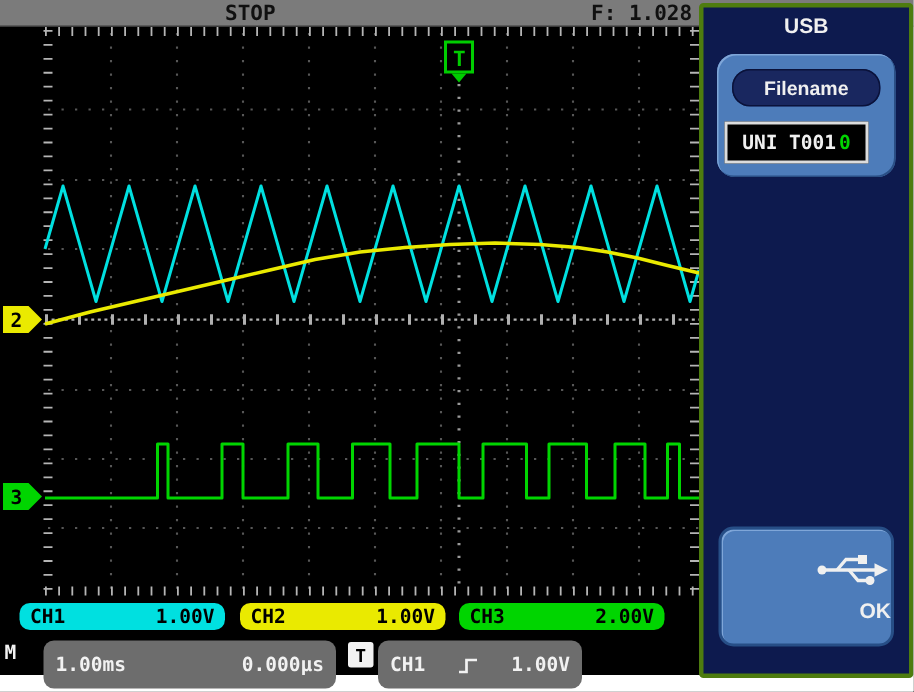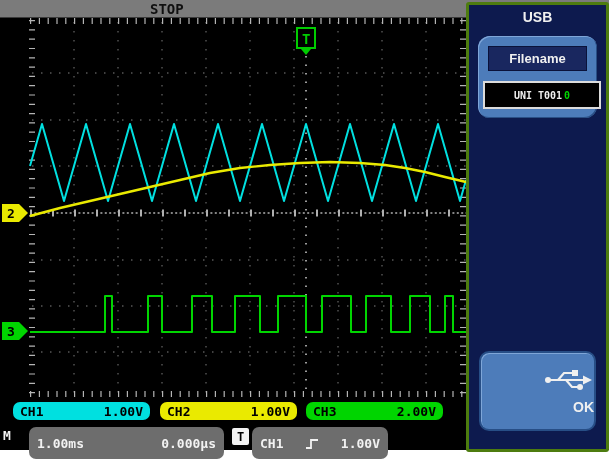--- a/index.html
+++ b/index.html
@@ -33,43 +33,44 @@
   #pill-trig{left:252px;width:136px;}
   
   #panel{position:absolute;left:466px;top:2px;width:143px;height:450px;box-sizing:border-box;
          background:#0d1a4e;border:3px solid #4d7c0f;border-radius:3px;
          font-family:"Liberation Sans","DejaVu Sans",sans-serif;}
   #panel-title{position:absolute;left:0;top:4px;width:100%;text-align:center;
                color:#f0f0f0;font-size:14px;font-weight:bold;}
   #group{position:absolute;left:9px;top:31px;width:119px;height:82px;background:#4d7cba;
          border-radius:12px;box-shadow:inset 1px 1px 0 #7fa6d8, inset -1px -1px 0 #2a4f85;}
   #filename-btn{position:absolute;left:10px;top:10px;width:99px;height:25px;background:#19275f;
-                border-radius:0;display:flex;align-items:center;justify-content:center;
+                border-radius:12px;display:flex;align-items:center;justify-content:center;
                 color:#f0f0f0;font-size:13px;font-weight:bold;cursor:default;
                 box-shadow:inset 0 0 0 1px #0a123a;}
-  #filename-field{position:absolute;left:5px;top:45px;width:118px;height:28px;background:#000;
+  #filename-field{position:absolute;left:5px;top:45px;width:96px;height:28px;background:#000;
                   border:2px solid #dcdcdc;box-sizing:border-box;display:flex;align-items:center;
                   justify-content:center;font-family:"DejaVu Sans Mono",monospace;
-                  font-size:10px;font-weight:bold;color:#f0f0f0;white-space:pre;}
+                  font-size:13px;font-weight:bold;color:#f0f0f0;white-space:pre;}
   #filename-cursor{color:#00d500;margin-left:2px;}
   #ok-btn{position:absolute;left:10px;top:346px;width:117px;height:80px;background:#4d7cba;
           border:2px solid #274e86;border-radius:10px;box-sizing:border-box;
           display:flex;flex-direction:column;align-items:flex-end;justify-content:center;
           gap:6px;cursor:default;box-shadow:inset 1px 1px 0 #7fa6d8;}
   #ok-label{color:#f0f0f0;font-size:14px;font-weight:bold;}
 </style>
 </head>
 <body>
 
 <div id="stage">
 
   <div id="screen">
 
     <div id="topbar">
       <div id="stop-label" class="topbar-text">STOP</div>
+      <div id="freq-label" class="topbar-text">F: 1.028</div>
     </div>
 
     <svg id="wavesvg" width="470" height="450" viewBox="0 0 470 450">
 
       <g stroke="#575757" stroke-width="1.4" stroke-dasharray="1.5 7.5">
         <line x1="74" y1="22" x2="74" y2="396"></line>
           <line x1="118" y1="22" x2="118" y2="396"></line>
         <line x1="162" y1="22" x2="162" y2="396"></line>
           <line x1="206" y1="22" x2="206" y2="396"></line>
         <line x1="250" y1="22" x2="250" y2="396"></line>

